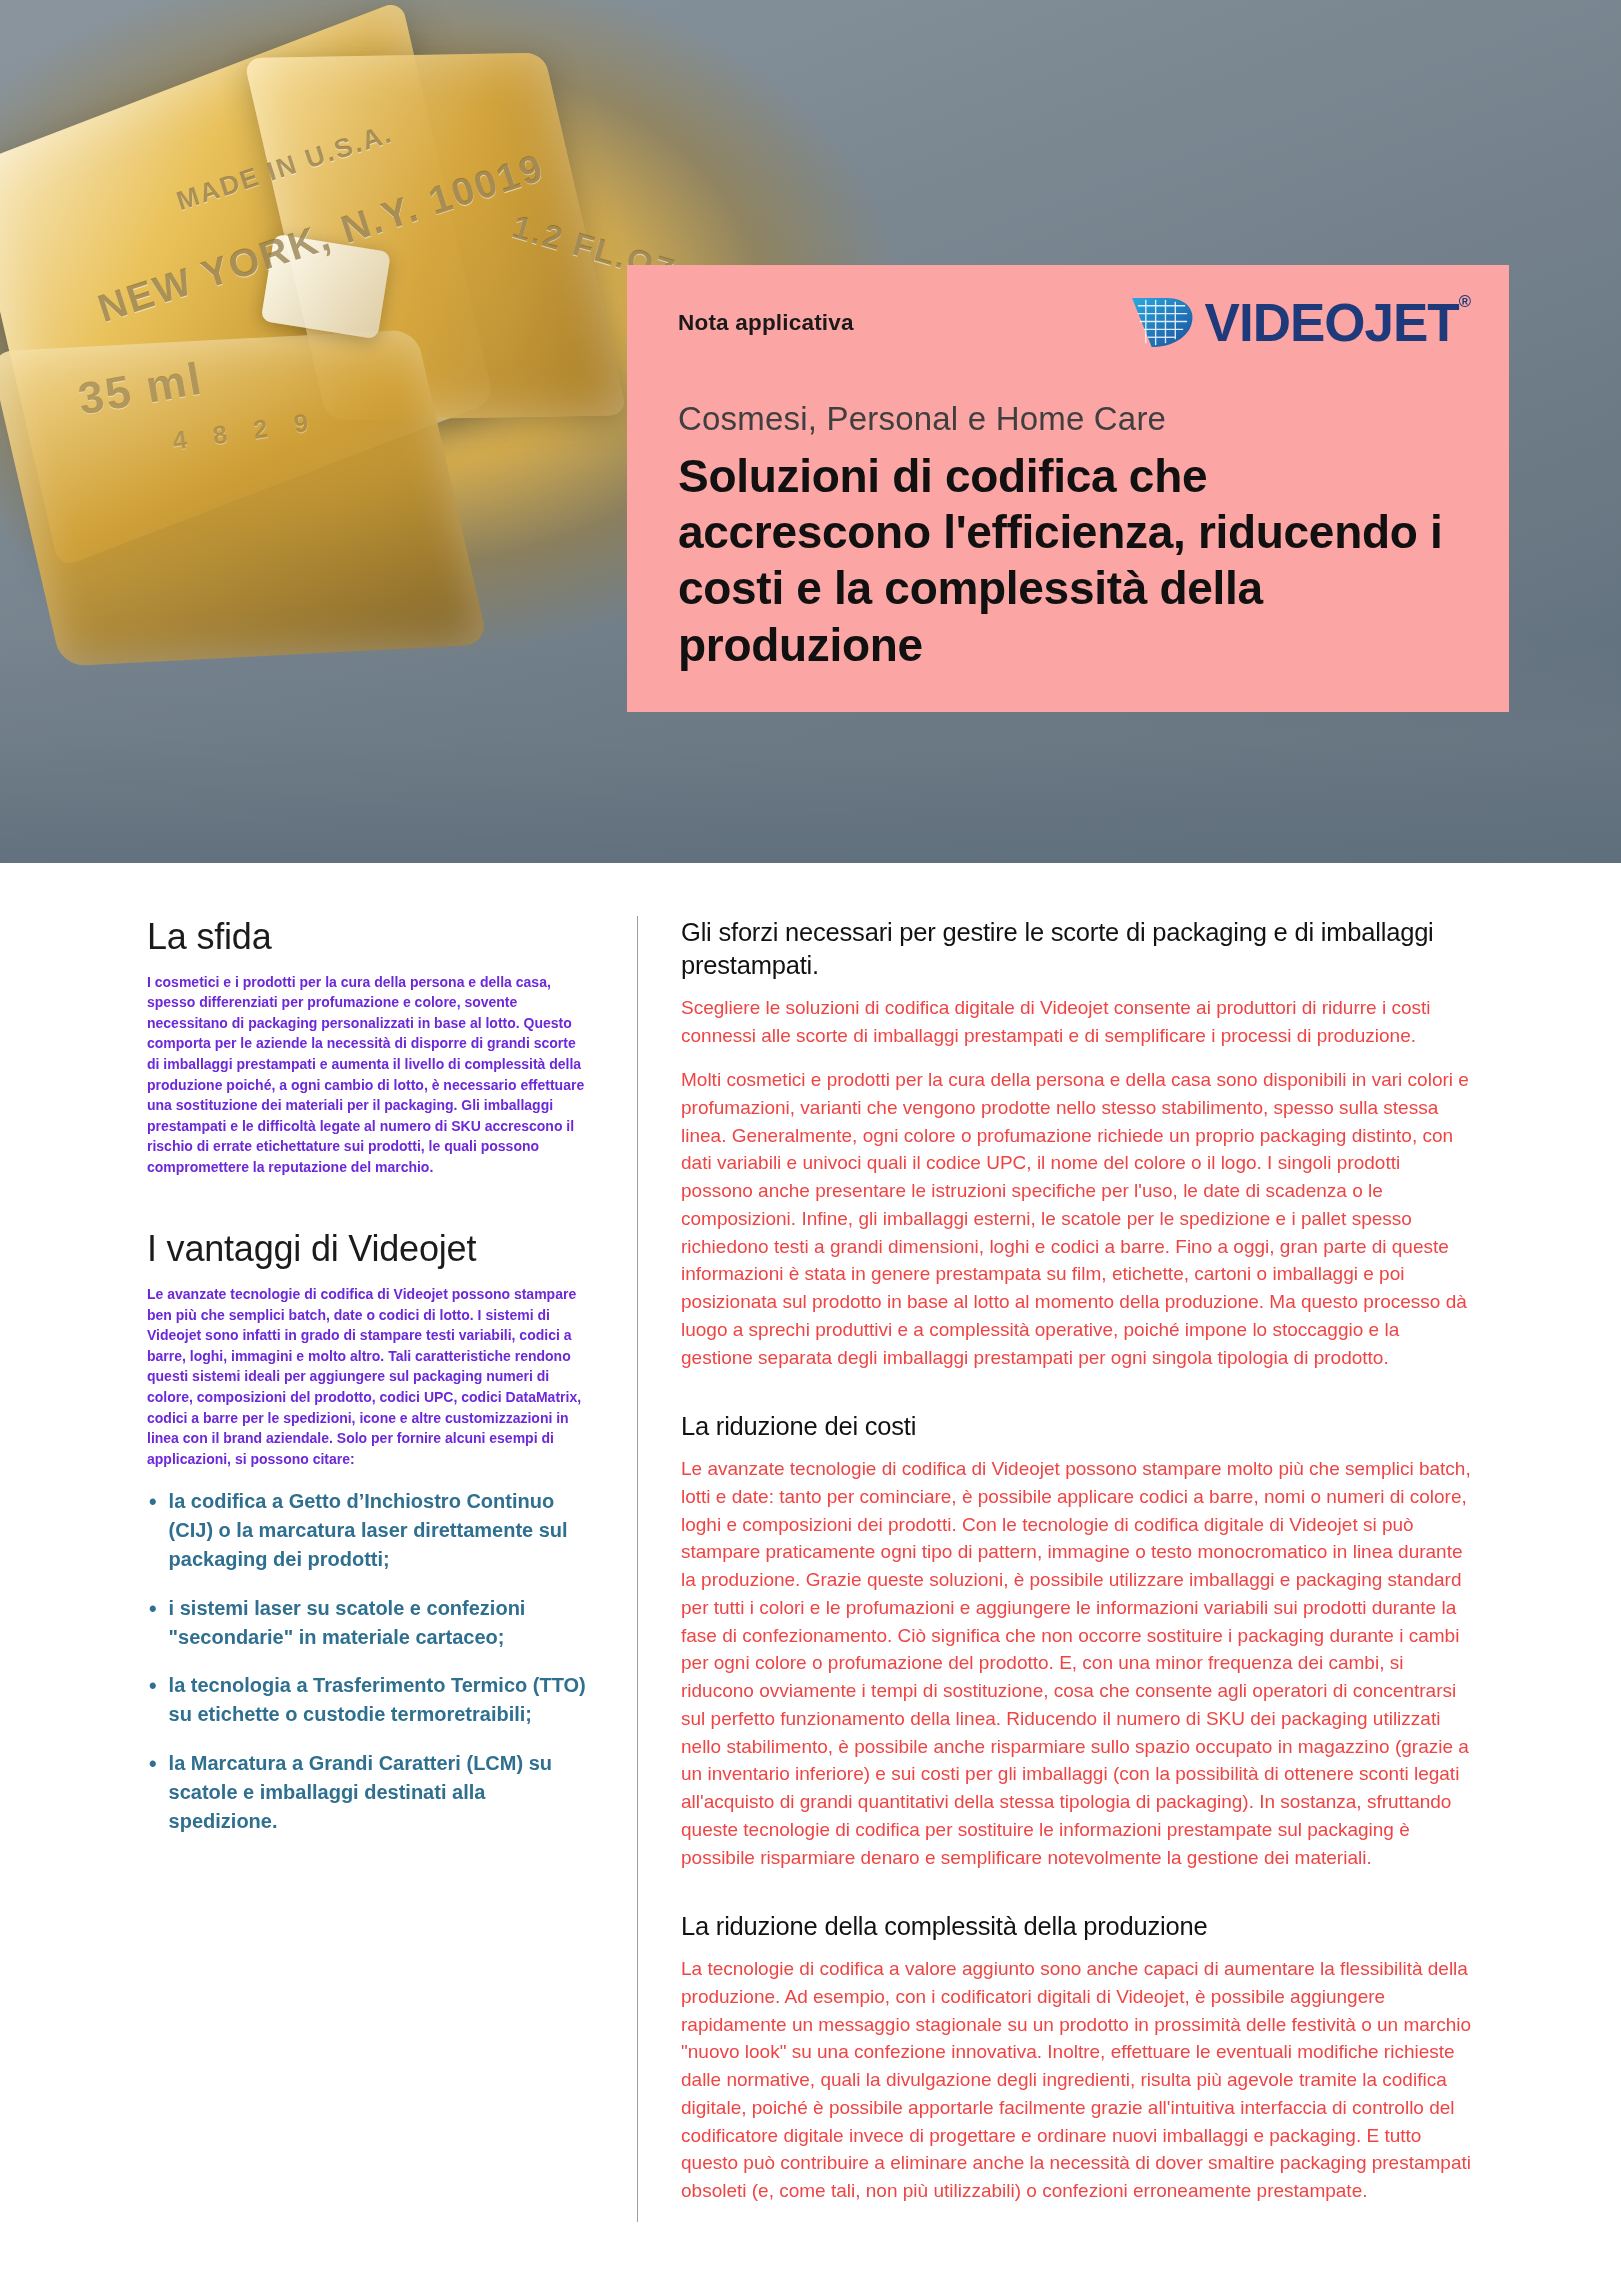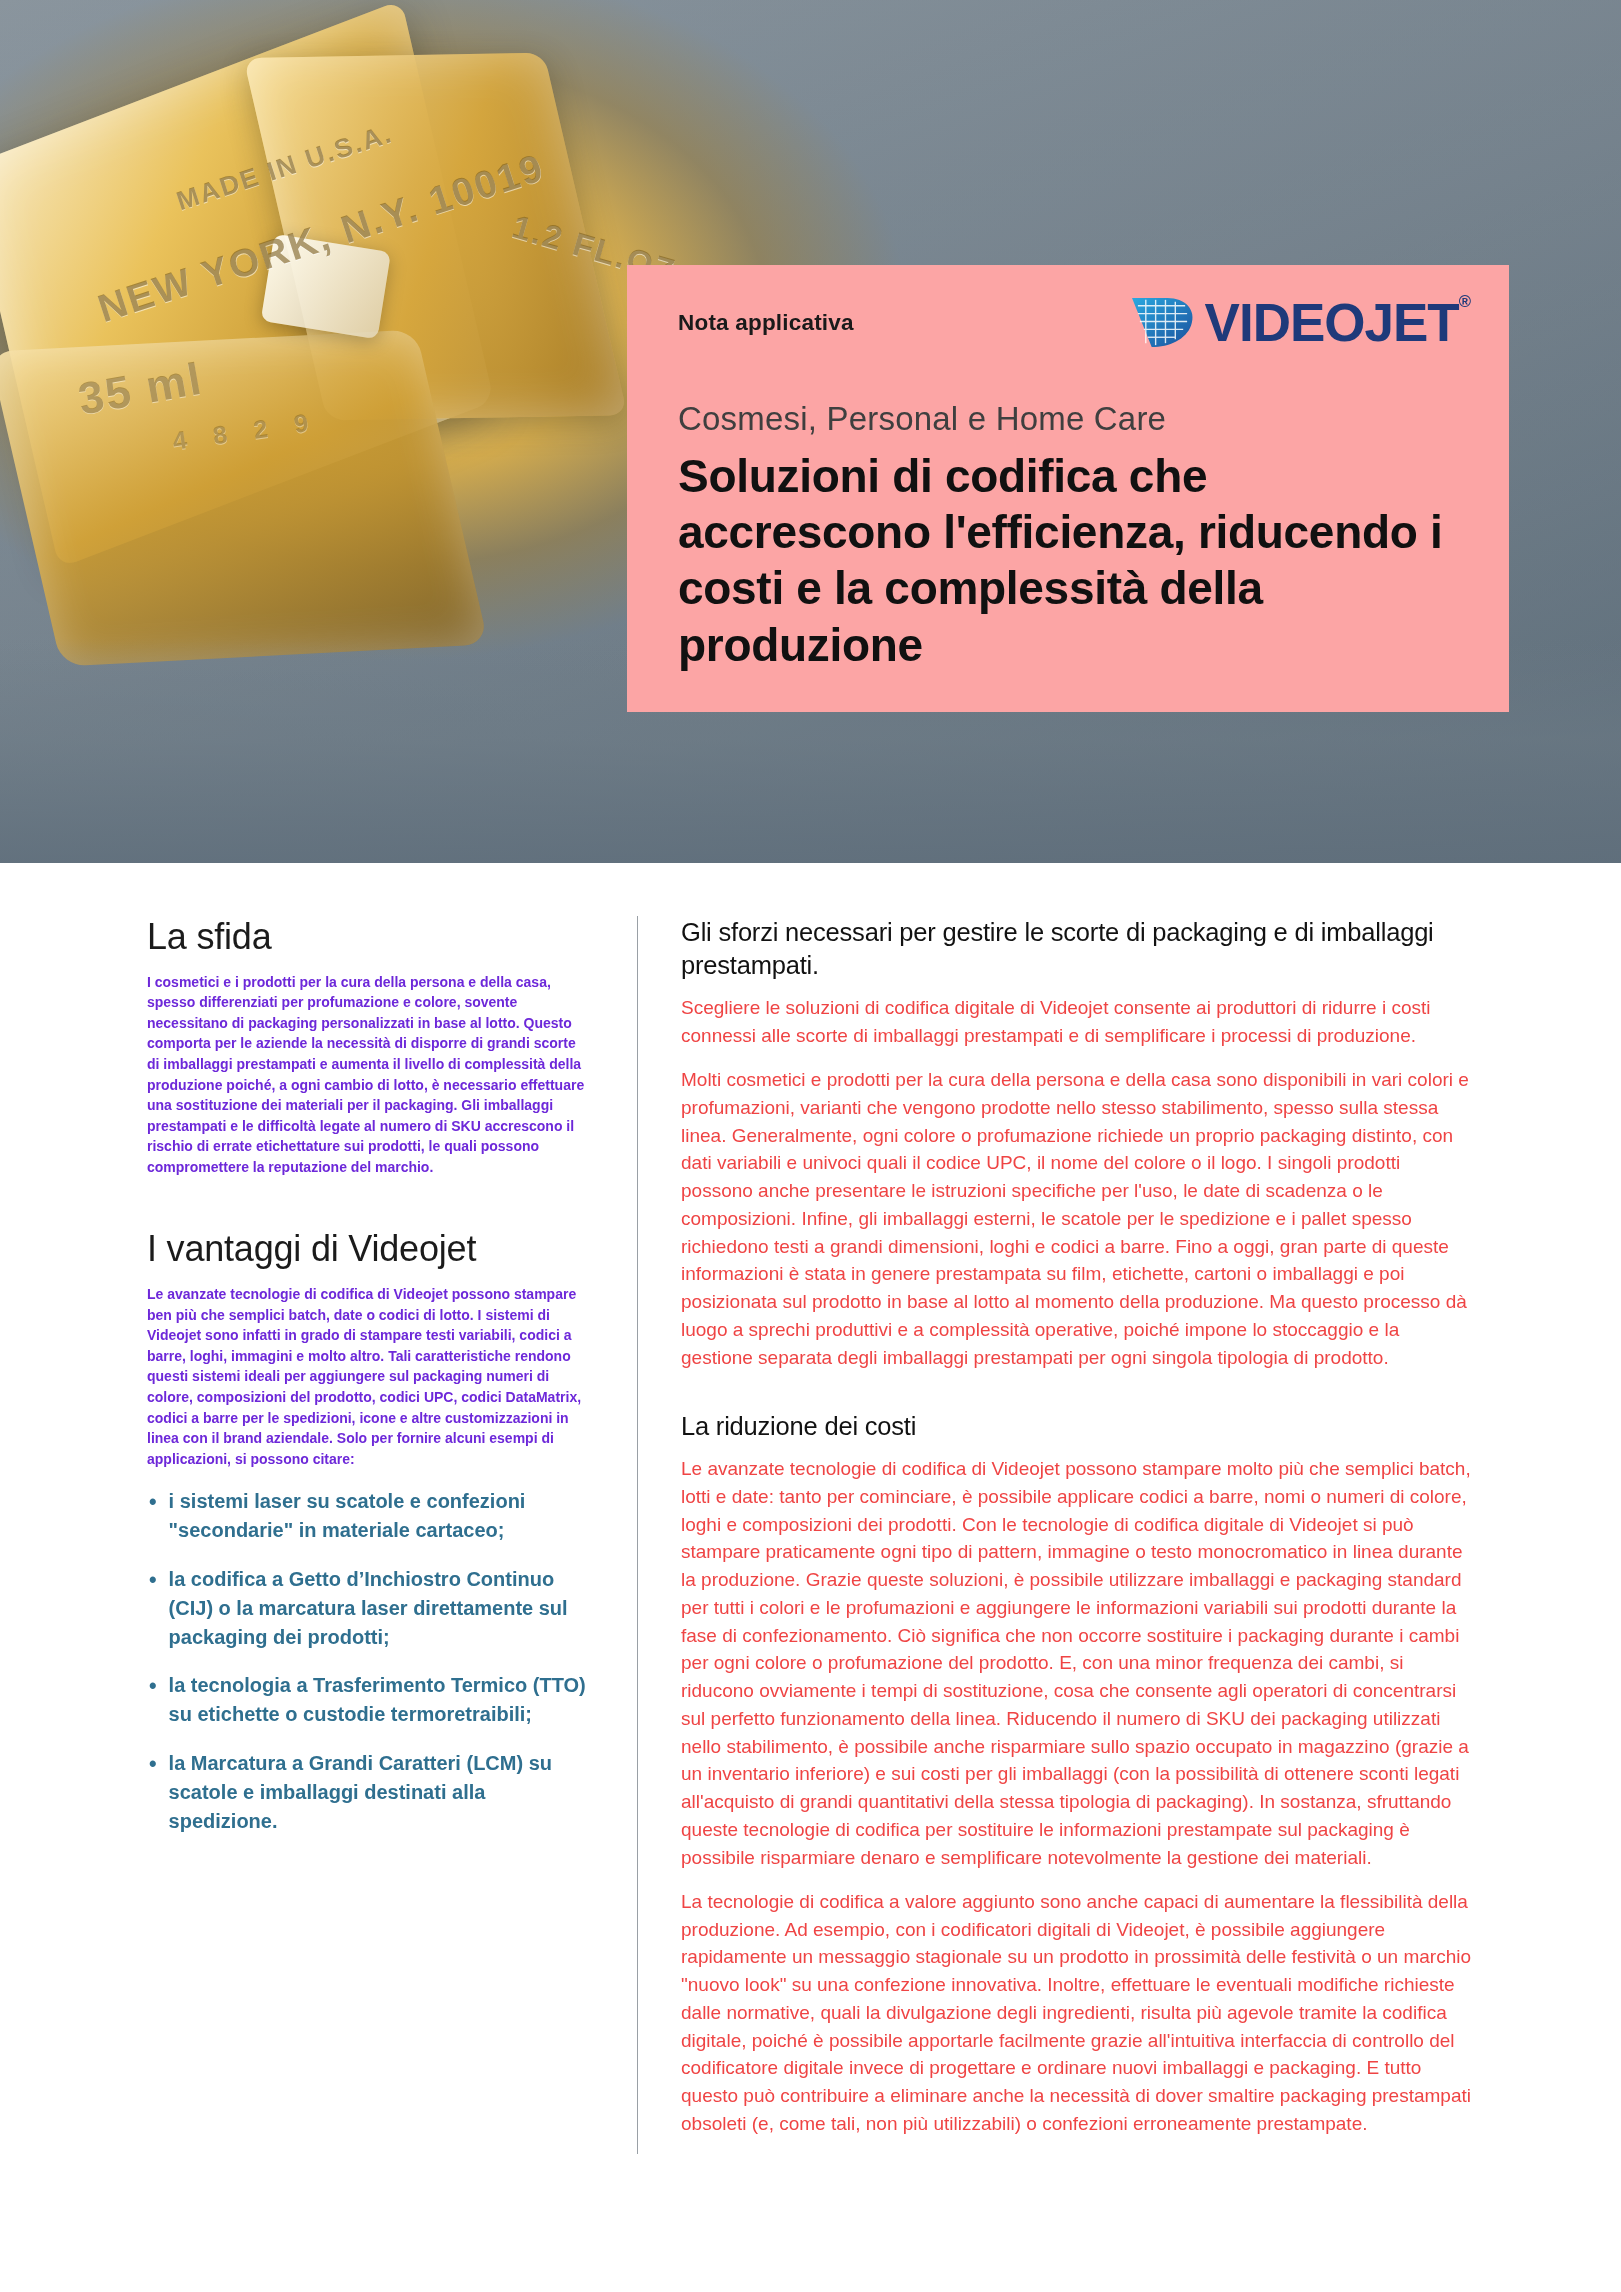--- a/index.html
+++ b/index.html
@@ -292,33 +292,34 @@
 <div class="content">
 
   <div class="col-left">
     <h2 class="h-left">La sfida</h2>
     <p class="left-p">I cosmetici e i prodotti per la cura della persona e della casa, spesso differenziati per profumazione e colore, sovente necessitano di packaging personalizzati in base al lotto. Questo comporta per le aziende la necessità di disporre di grandi scorte di imballaggi prestampati e aumenta il livello di complessità della produzione poiché, a ogni cambio di lotto, è necessario effettuare una sostituzione dei materiali per il packaging. Gli imballaggi prestampati e le difficoltà legate al numero di SKU accrescono il rischio di errate etichettature sui prodotti, le quali possono compromettere la reputazione del marchio.</p>
 
     <h2 class="h-left spaced">I vantaggi di Videojet</h2>
     <p class="left-p">Le avanzate tecnologie di codifica di Videojet possono stampare ben più che semplici batch, date o codici di lotto. I sistemi di Videojet sono infatti in grado di stampare testi variabili, codici a barre, loghi, immagini e molto altro. Tali caratteristiche rendono questi sistemi ideali per aggiungere sul packaging numeri di colore, composizioni del prodotto, codici UPC, codici DataMatrix, codici a barre per le spedizioni, icone e altre customizzazioni in linea con il brand aziendale. Solo per fornire alcuni esempi di applicazioni, si possono citare:</p>
 
     <ul class="bullets">
+      <li>la codifica a Getto d’Inchiostro Continuo (CIJ) o la marcatura laser direttamente sul packaging dei prodotti;</li>
       <li>i sistemi laser su scatole e confezioni "secondarie" in materiale cartaceo;</li>
-      <li>la codifica a Getto d’Inchiostro Continuo (CIJ) o la marcatura laser direttamente sul packaging dei prodotti;</li>
       <li>la tecnologia a Trasferimento Termico (TTO) su etichette o custodie termoretraibili;</li>
       <li>la Marcatura a Grandi Caratteri (LCM) su scatole e imballaggi destinati alla spedizione.</li>
     </ul>
   </div>
 
   <div class="divider"></div>
 
   <div class="col-right">
     <h2 class="h-right">Gli sforzi necessari per gestire le scorte di packaging e di imballaggi prestampati.</h2>
     <p class="right-p">Scegliere le soluzioni di codifica digitale di Videojet consente ai produttori di ridurre i costi connessi alle scorte di imballaggi prestampati e di semplificare i processi di produzione.</p>
     <p class="right-p">Molti cosmetici e prodotti per la cura della persona e della casa sono disponibili in vari colori e profumazioni, varianti che vengono prodotte nello stesso stabilimento, spesso sulla stessa linea. Generalmente, ogni colore o profumazione richiede un proprio packaging distinto, con dati variabili e univoci quali il codice UPC, il nome del colore o il logo. I singoli prodotti possono anche presentare le istruzioni specifiche per l'uso, le date di scadenza o le composizioni. Infine, gli imballaggi esterni, le scatole per le spedizione e i pallet spesso richiedono testi a grandi dimensioni, loghi e codici a barre. Fino a oggi, gran parte di queste informazioni è stata in genere prestampata su film, etichette, cartoni o imballaggi e poi posizionata sul prodotto in base al lotto al momento della produzione. Ma questo processo dà luogo a sprechi produttivi e a complessità operative, poiché impone lo stoccaggio e la gestione separata degli imballaggi prestampati per ogni singola tipologia di prodotto.</p>
 
     <h2 class="h-right spaced">La riduzione dei costi</h2>
     <p class="right-p">Le avanzate tecnologie di codifica di Videojet possono stampare molto più che semplici batch, lotti e date: tanto per cominciare, è possibile applicare codici a barre, nomi o numeri di colore, loghi e composizioni dei prodotti. Con le tecnologie di codifica digitale di Videojet si può stampare praticamente ogni tipo di pattern, immagine o testo monocromatico in linea durante la produzione. Grazie queste soluzioni, è possibile utilizzare imballaggi e packaging standard per tutti i colori e le profumazioni e aggiungere le informazioni variabili sui prodotti durante la fase di confezionamento. Ciò significa che non occorre sostituire i packaging durante i cambi per ogni colore o profumazione del prodotto. E, con una minor frequenza dei cambi, si riducono ovviamente i tempi di sostituzione, cosa che consente agli operatori di concentrarsi sul perfetto funzionamento della linea. Riducendo il numero di SKU dei packaging utilizzati nello stabilimento, è possibile anche risparmiare sullo spazio occupato in magazzino (grazie a un inventario inferiore) e sui costi per gli imballaggi (con la possibilità di ottenere sconti legati all'acquisto di grandi quantitativi della stessa tipologia di packaging). In sostanza, sfruttando queste tecnologie di codifica per sostituire le informazioni prestampate sul packaging è possibile risparmiare denaro e semplificare notevolmente la gestione dei materiali.</p>
 
+    <h2 class="h-right spaced">La riduzione della complessità della produzione</h2>
     <p class="right-p">La tecnologie di codifica a valore aggiunto sono anche capaci di aumentare la flessibilità della produzione. Ad esempio, con i codificatori digitali di Videojet, è possibile aggiungere rapidamente un messaggio stagionale su un prodotto in prossimità delle festività o un marchio "nuovo look" su una confezione innovativa. Inoltre, effettuare le eventuali modifiche richieste dalle normative, quali la divulgazione degli ingredienti, risulta più agevole tramite la codifica digitale, poiché è possibile apportarle facilmente grazie all'intuitiva interfaccia di controllo del codificatore digitale invece di progettare e ordinare nuovi imballaggi e packaging. E tutto questo può contribuire a eliminare anche la necessità di dover smaltire packaging prestampati obsoleti (e, come tali, non più utilizzabili) o confezioni erroneamente prestampate.</p>
   </div>
 </div>
 
 
 </body></html>

